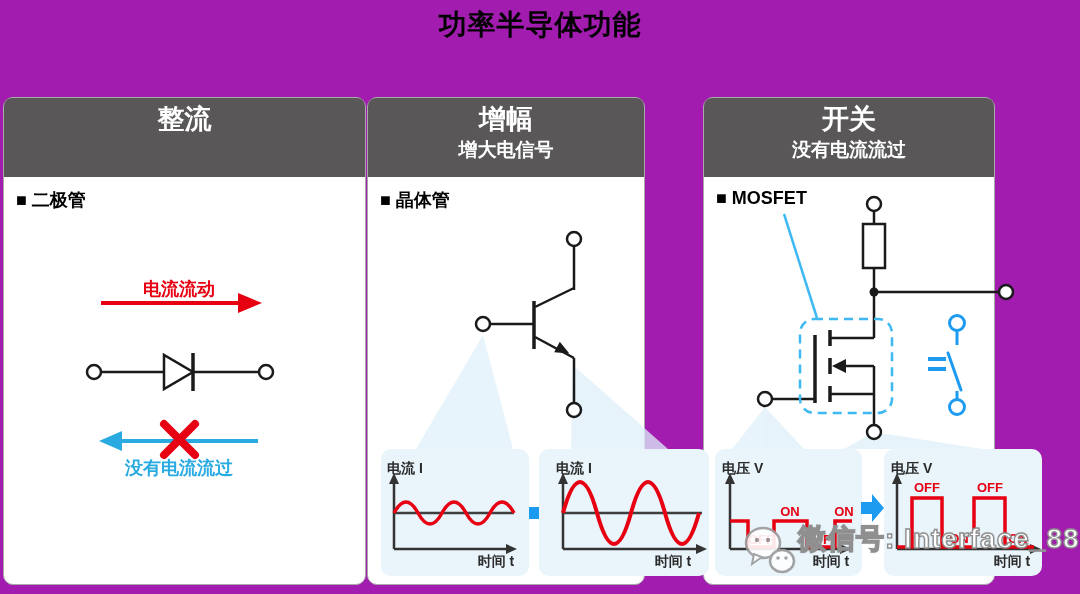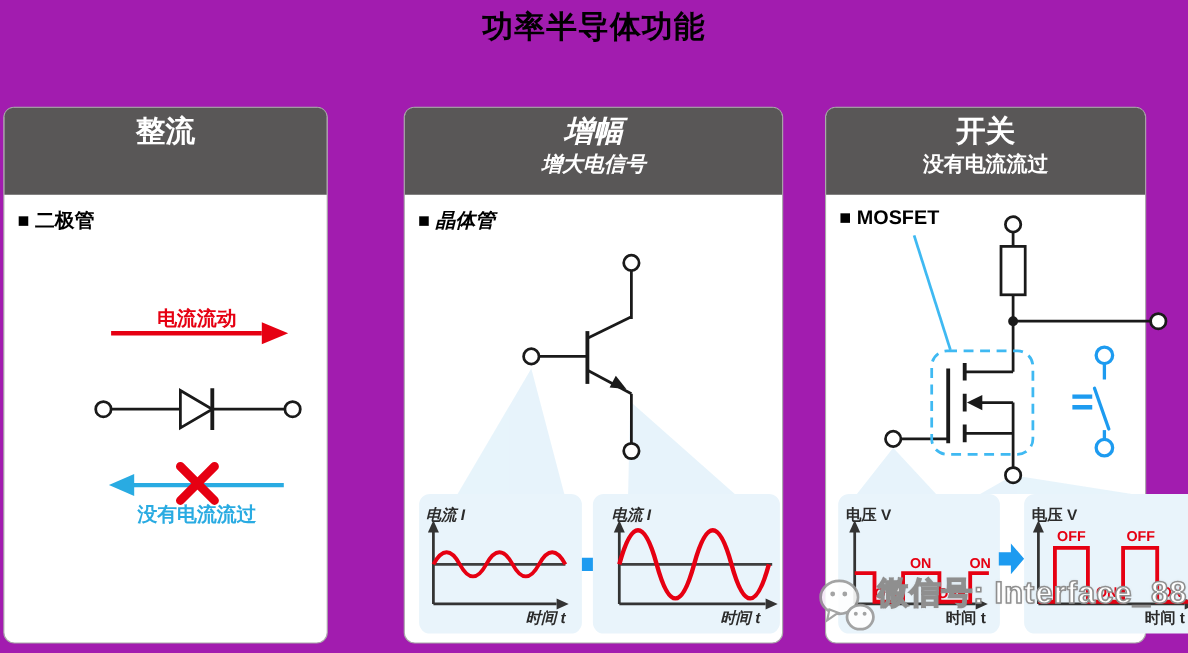--- a/index.html
+++ b/index.html
@@ -2,23 +2,23 @@
 <html><head>
 <meta charset="utf-8">
 <style>
   html,body{margin:0;padding:0;background:#fff;}
   #stage{position:relative;width:1080px;height:594px;background:#a21caf;overflow:hidden;
          font-family:"Liberation Sans","DejaVu Sans",sans-serif;}
   .page-title{position:absolute;top:6px;left:0;width:1080px;text-align:center;
               font-size:28px;font-weight:bold;color:#000;letter-spacing:1px;}
   .panel{position:absolute;top:97px;height:488px;background:#fff;border:1.5px solid #a9a9a9;
          border-radius:10px;box-sizing:border-box;}
-  #panel-rect{left:3px;width:295px;}
-  #panel-amp{left:367px;width:345px;font-style:italic;}
-  #panel-sw{left:750px;width:292px;}
+  #panel-rect{left:3px;width:363px;}
+  #panel-amp{left:367px;width:278px;}
+  #panel-sw{left:703px;width:292px;}
   .panel-header{position:absolute;top:0;left:0;right:0;height:79px;background:#595757;
                 border-radius:8px 8px 0 0;color:#fff;text-align:center;}
   .panel-title{font-size:27px;font-weight:bold;line-height:1.35;margin-top:3px;}
   .panel-subtitle{font-size:19px;font-weight:bold;line-height:1.4;}
   .component-label{position:absolute;top:90px;left:12px;font-size:18px;font-weight:bold;
                    color:#000;z-index:2;}
   .body-svg{position:absolute;left:0;top:79px;z-index:1;}
   .wm{position:absolute;left:740px;top:520px;z-index:5;display:flex;align-items:flex-start;
       pointer-events:none;}
   .wm-text{font-size:28px;font-weight:bold;color:#ffffff;-webkit-text-stroke:1.4px #8f8f8f;

